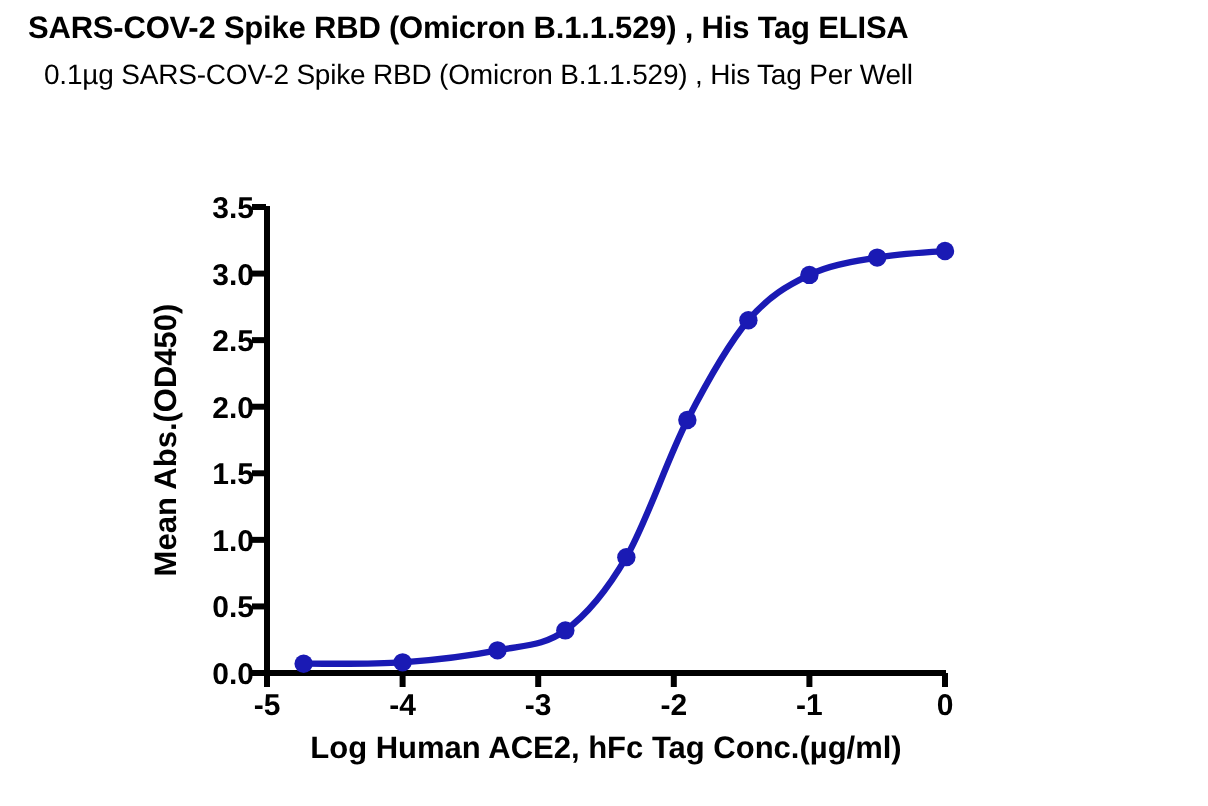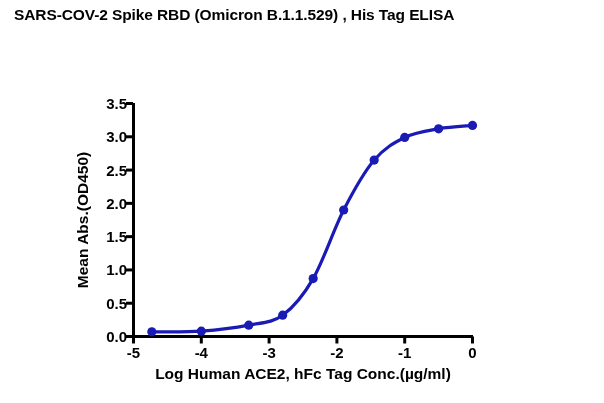--- a/index.html
+++ b/index.html
@@ -64,20 +64,21 @@
     fill: #000000;
   }
 </style>
 </head>
 <body>
 
 <div id="chart-root">
 
   <div id="chart-title">SARS-COV-2 Spike RBD (Omicron B.1.1.529) , His Tag ELISA</div>
 
+  <div id="chart-subtitle">0.1µg SARS-COV-2 Spike RBD (Omicron B.1.1.529) , His Tag Per Well</div>
 
   <svg id="plot-svg" width="604" height="403">
 
     <g id="y-tick-labels">
         <text x="127" y="342" text-anchor="end" class="axis-tick-label">0.0</text>
         <text x="127" y="308.7142857142857" text-anchor="end" class="axis-tick-label">0.5</text>
         <text x="127" y="275.42857142857144" text-anchor="end" class="axis-tick-label">1.0</text>
         <text x="127" y="242.14285714285717" text-anchor="end" class="axis-tick-label">1.5</text>
         <text x="127" y="208.85714285714286" text-anchor="end" class="axis-tick-label">2.0</text>
         <text x="127" y="175.57142857142856" text-anchor="end" class="axis-tick-label">2.5</text>

